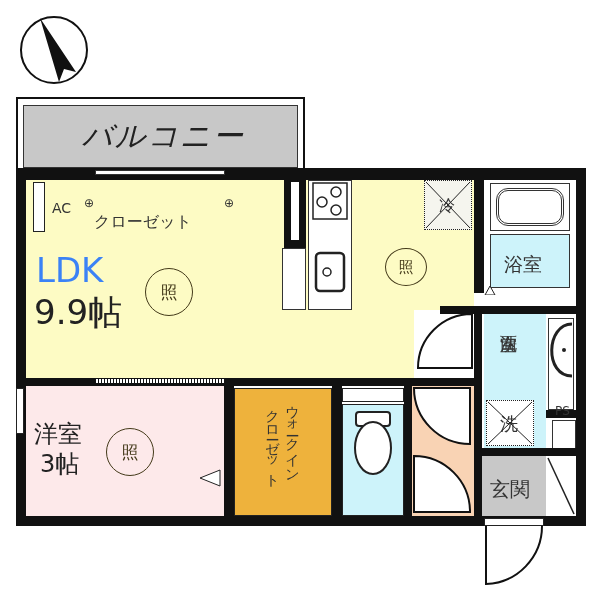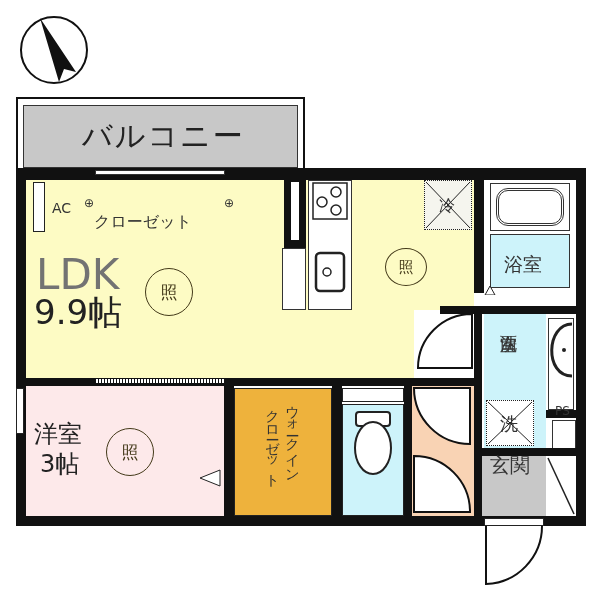--- a/index.html
+++ b/index.html
@@ -15,39 +15,39 @@
 
 <div class="abs" style="left:18px;top:14px;width:72px;height:72px;">
   <svg width="72" height="72" viewBox="0 0 72 72">
     <circle cx="36" cy="36" r="33" fill="#fff" stroke="#111" stroke-width="2"></circle>
     <polygon points="22,4 58,58 46,55 41,68" fill="#111"></polygon>
   </svg>
 </div>
 
 <div class="abs" style="left:16px;top:97px;width:289px;height:73px;border:2px solid #111;background:#fff;"></div>
 <div class="abs" style="left:23px;top:105px;width:275px;height:63px;background:#c8c8c8;border:1.5px solid #333;"></div>
-<div class="lbl" style="left:82px;top:116px;font-size:30px;letter-spacing:2px;color:#222;">バルコニー</div>
+<div class="lbl" style="left:82px;top:116px;font-size:30px;letter-spacing:2px;color:#222;font-style:italic;">バルコニー</div>
 
 <div class="wall" style="left:16px;top:168px;width:570px;height:12px;"></div>
 <div class="wall" style="left:16px;top:168px;width:10px;height:355px;"></div>
 <div class="wall" style="left:16px;top:516px;width:570px;height:10px;"></div>
 <div class="wall" style="left:576px;top:168px;width:10px;height:358px;"></div>
 
 <div class="abs" style="left:95px;top:170px;width:130px;height:5px;background:#fff;border:1px solid #333;"></div>
 
 <div class="abs" style="left:26px;top:180px;width:258px;height:198px;background:#fdfbc4;"></div>
 <div class="abs" style="left:284px;top:180px;width:190px;height:130px;background:#fdfbc4;"></div>
 <div class="abs" style="left:284px;top:310px;width:130px;height:68px;background:#fdfbc4;"></div>
 
 <div class="abs" style="left:33px;top:182px;width:12px;height:50px;background:#fff;border:1.5px solid #222;"></div>
 <div class="lbl" style="left:52px;top:200px;font-size:14px;">AC</div>
 <div class="lbl" style="left:84px;top:196px;font-size:12px;">⊕</div>
 <div class="lbl" style="left:224px;top:196px;font-size:12px;">⊕</div>
 <div class="lbl" style="left:94px;top:212px;font-size:16px;">クローゼット</div>
-<div class="lbl" style="left:36px;top:250px;font-size:42px;color:#737373;">LDK</div>
+<div class="lbl" style="left:36px;top:250px;font-size:34px;color:#3b82f6;">LDK</div>
 <div class="lbl" style="left:34px;top:290px;font-size:34px;color:#222;">9.9帖</div>
 <div class="circ" style="left:145px;top:268px;width:48px;height:48px;">照</div>
 
 <div class="wall" style="left:284px;top:180px;width:22px;height:70px;"></div>
 <div class="abs" style="left:291px;top:182px;width:8px;height:58px;background:#fff;"></div>
 <div class="abs" style="left:282px;top:248px;width:24px;height:62px;background:#fff;border:1px solid #333;"></div>
 <div class="abs" style="left:308px;top:180px;width:44px;height:130px;background:#fff;border:1.5px solid #333;"></div>
 <svg class="abs" style="left:312px;top:182px;" width="36" height="38" viewBox="0 0 36 38">
   <rect x="1" y="1" width="34" height="36" fill="#fff" stroke="#222" stroke-width="1.5"></rect>
   <circle cx="24" cy="10" r="5" fill="none" stroke="#222" stroke-width="1.5"></circle>
@@ -135,21 +135,21 @@
 
 <div class="abs" style="left:342px;top:404px;width:62px;height:112px;background:#cdf3fa;border:1px solid #222;"></div>
 <div class="abs" style="left:342px;top:388px;width:62px;height:14px;background:#fff;border:1px solid #222;"></div>
 <svg class="abs" style="left:350px;top:410px;" width="46" height="70">
     <rect x="6" y="2" width="34" height="14" rx="3" fill="#fff" stroke="#222" stroke-width="2"></rect>
     <ellipse cx="23" cy="38" rx="18" ry="26" fill="#fff" stroke="#222" stroke-width="2"></ellipse>
   </svg>
 <div class="wall" style="left:404px;top:386px;width:8px;height:132px;"></div>
 
 <div class="abs" style="left:482px;top:456px;width:64px;height:60px;background:#c8c8c8;"></div>
-<div class="lbl" style="left:490px;top:452px;font-size:20px;">玄関</div>
+<div class="lbl" style="left:490px;top:476px;font-size:20px;">玄関</div>
 <svg class="abs" style="left:546px;top:456px;" width="30" height="60">
     <rect x="0" y="0" width="30" height="60" fill="#fff"></rect>
     <line x1="2" y1="2" x2="28" y2="58" stroke="#222" stroke-width="1.5"></line>
   </svg>
 
 <div class="abs" style="left:484px;top:518px;width:60px;height:8px;background:#fff;border:1px solid #222;"></div>
 <svg class="abs" style="left:484px;top:526px;" width="62" height="62">
     <path d="M2 0 L2 58 A58 58 0 0 0 58 0" fill="#fff" stroke="#111" stroke-width="2"></path>
   </svg>
 

